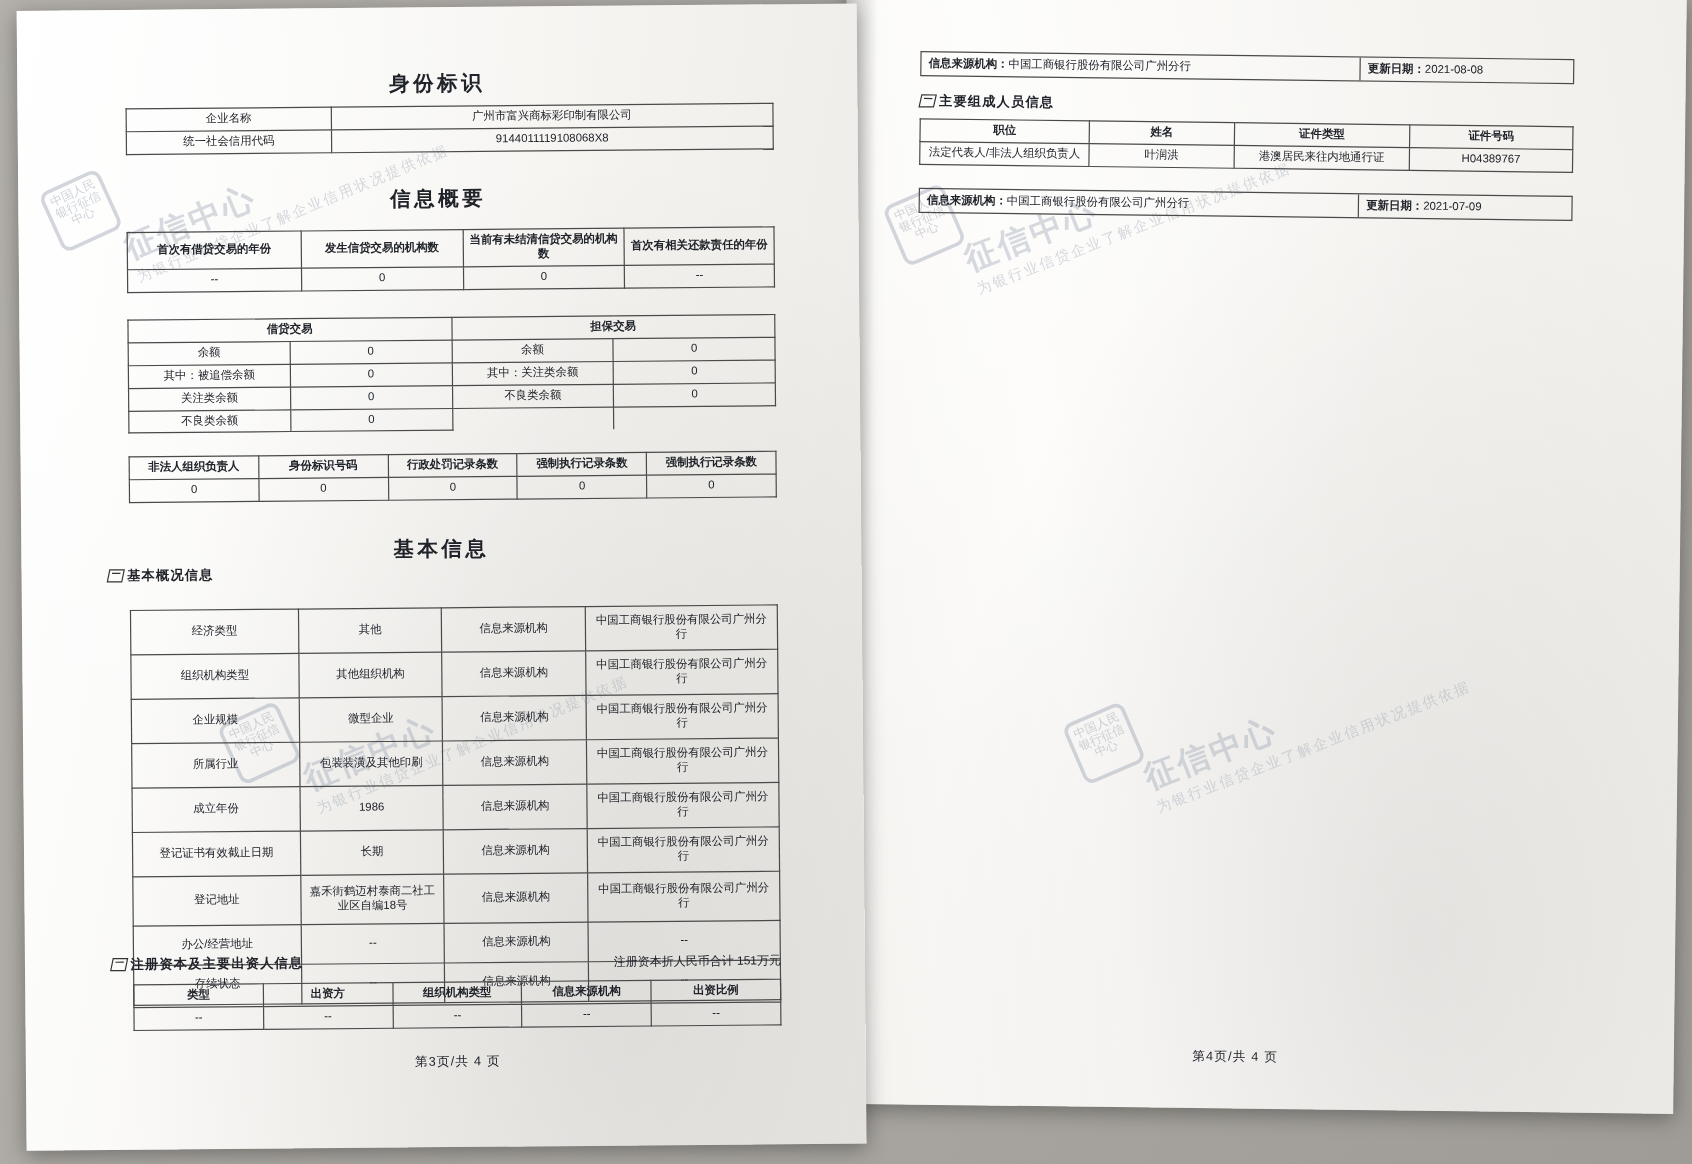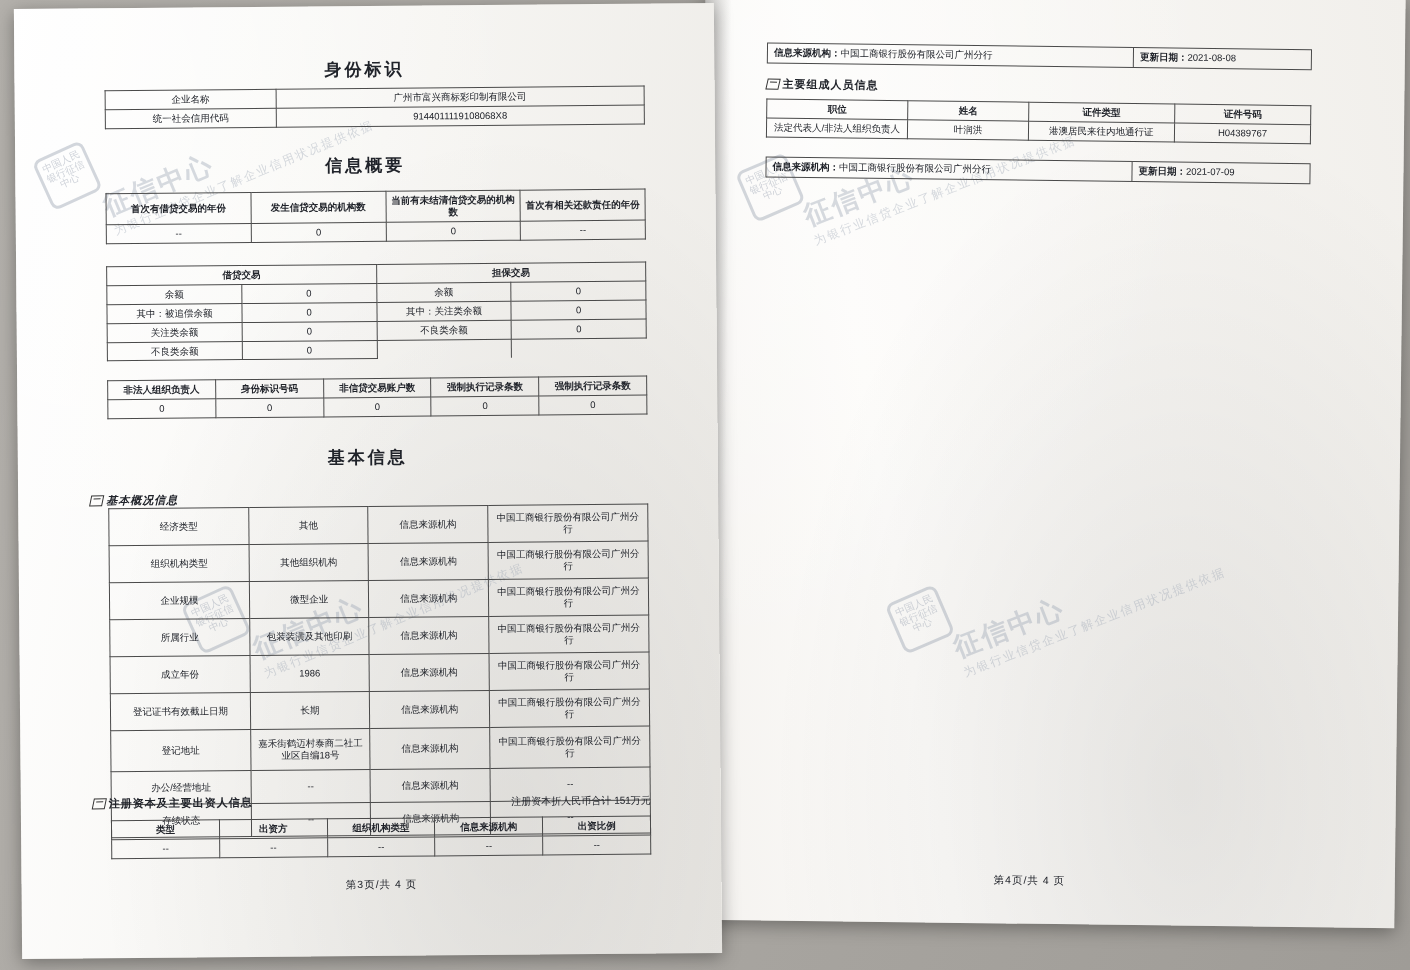--- a/index.html
+++ b/index.html
@@ -299,38 +299,38 @@
         </tbody>
           </table>
       </div>
 
       <div class="blk" style="left:90px; top:372px; width:540px;">
         <table class="t">
           <tbody>
               <tr>
             <th>非法人组织负责人</th>
             <th>身份标识号码</th>
-            <th>非信贷交易账户数</th>
+            <th>行政处罚记录条数</th>
             <th>强制执行记录条数</th>
             <th>强制执行记录条数</th>
           </tr>
           <tr>
             <td>0</td>
             <td>0</td>
             <td>0</td>
             <td>0</td>
             <td>0</td>
           </tr>
         </tbody>
           </table>
       </div>
 
       <div class="blk h-title" style="left:70px; top:440px; width:560px;">基本信息</div>
 
-      <div class="blk sec-head" style="left:72px; top:485px;font-style:italic;">
+      <div class="blk sec-head" style="left:72px; top:464px;">
         <span class="bullet"></span>
         <span>基本概况信息</span>
       </div>
 
       <div class="blk" style="left:90px; top:500px; width:540px;">
         <table class="t">
           <tbody>
               <tr>
             <td class="lbl" style="width:26%;height:30px;">经济类型</td>
             <td style="width:22%">其他</td>

